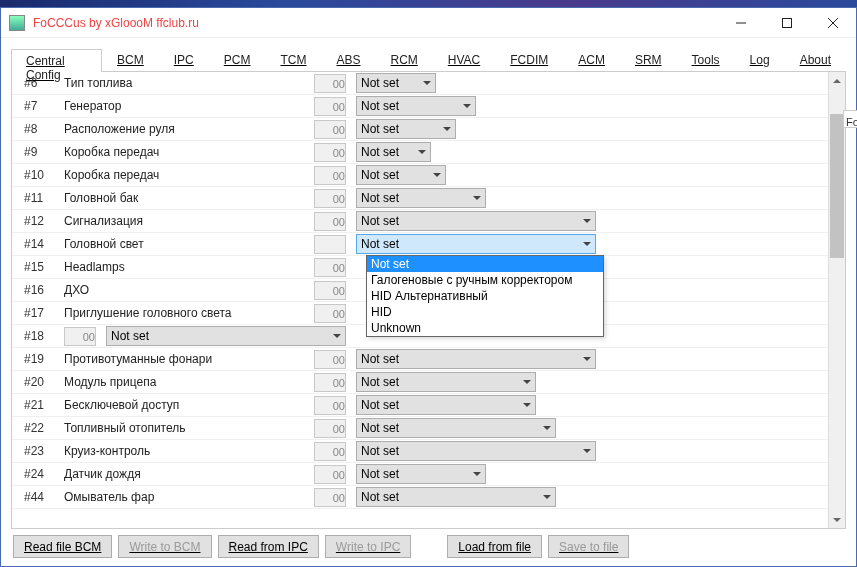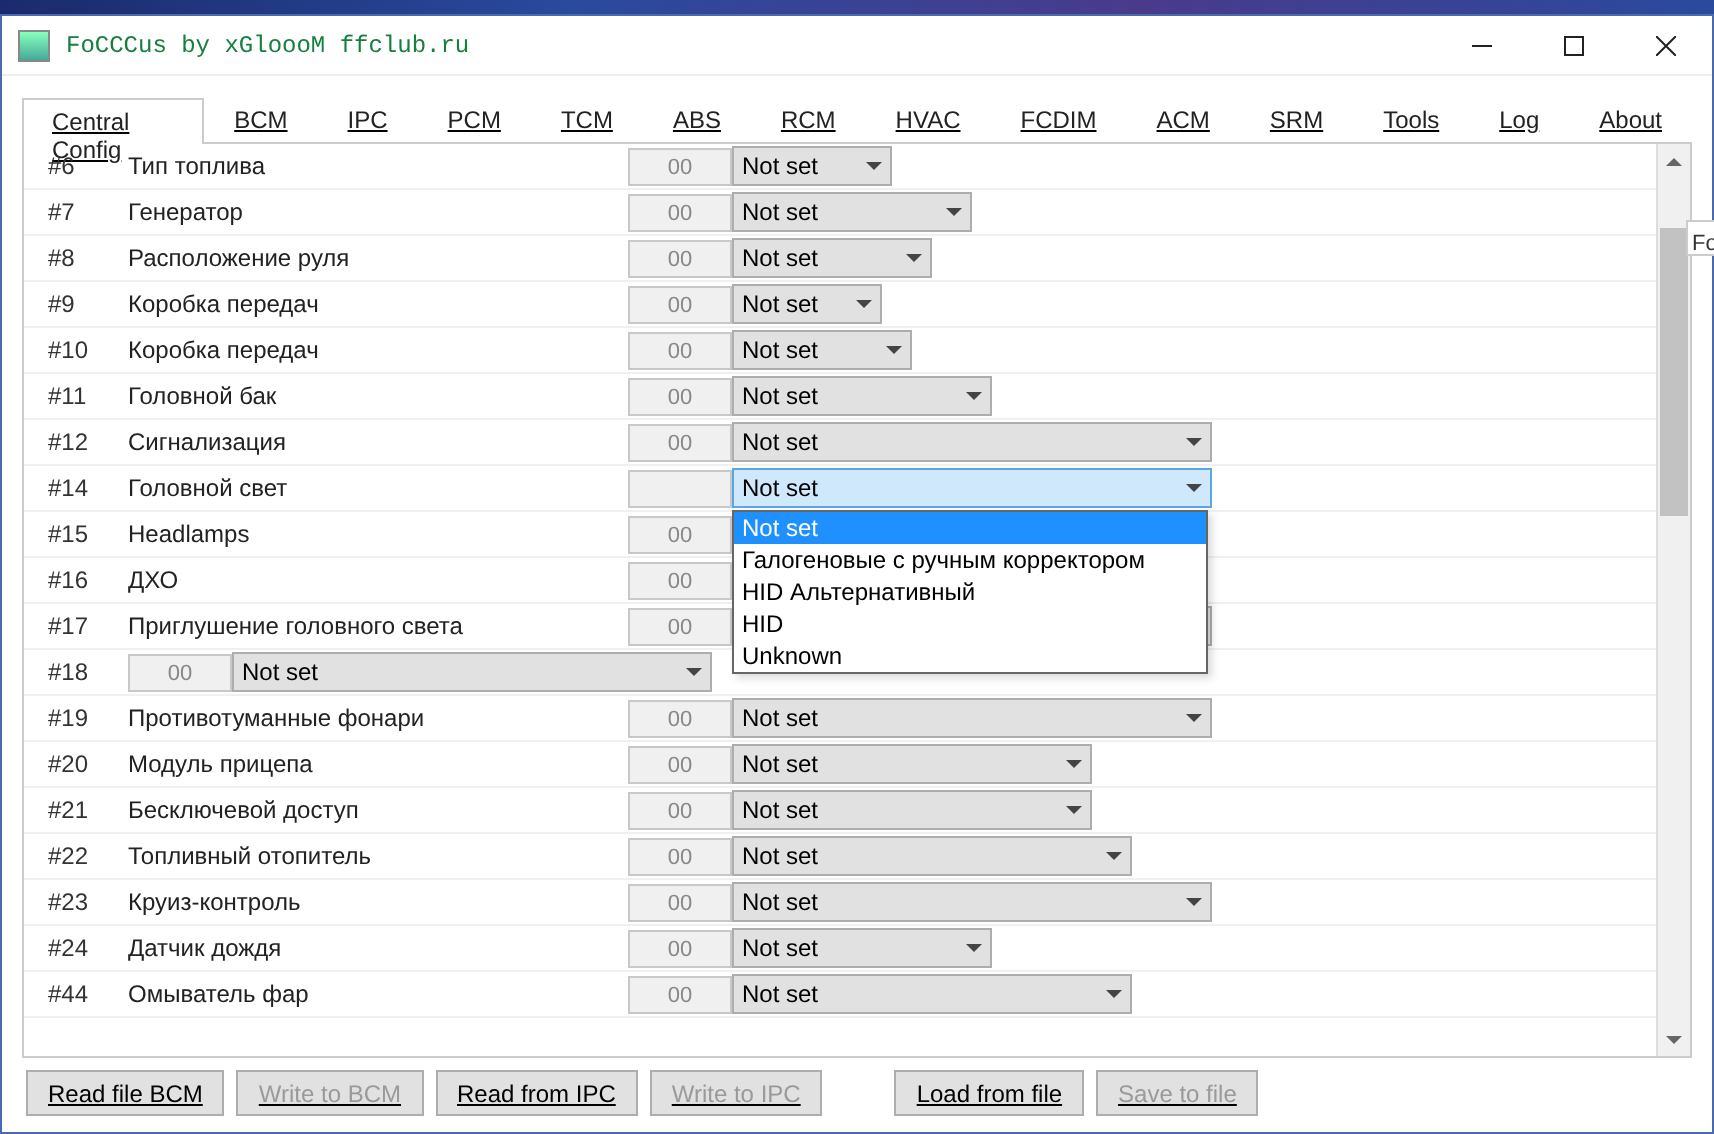--- a/index.html
+++ b/index.html
@@ -29,21 +29,21 @@
     height: 30px;
     display: flex; align-items: center;
     background: #fff;
     border-bottom: 1px solid #eee;
   }
   .titlebar .app-icon {
     width: 16px; height: 16px; margin: 0 8px;
     background: linear-gradient(#8fb, #4a9);
     border: 1px solid #888;
   }
-  .titlebar .title { flex: 0 0 auto; color: #15803d; font-family: Liberation Mono, monospace; }
+  .titlebar .title { flex: 0 0 auto; color: #ef4444; }
   .titlebar .spacer { flex: 1; }
   .win-btn {
     width: 46px; height: 30px;
     display: flex; align-items: center; justify-content: center;
     font-family: 'Segoe MDL2 Assets', sans-serif;
   }
   .win-btn svg { width: 10px; height: 10px; stroke: #222; stroke-width: 1; fill: none; }
   .content {
     flex: 1; padding: 10px 10px 6px 10px;
     display: flex; flex-direction: column;
@@ -84,24 +84,24 @@
   .row {
     height: 23px;
     display: flex; align-items: center;
     border-bottom: 1px solid #f0f0f0;
   }
   .cell-id {
     width: 52px; padding-left: 12px; color: #333;
   }
   .cell-name { flex: 0 0 250px; color: #222; }
   .cell-code {
-    width: 52px; height: 19px; line-height: 19px;
+    width: 32px; height: 19px; line-height: 19px;
     border: 1px solid #c8c8c8;
     background: #f0f0f0; color: #888;
-    text-align: center; 
+    text-align: right; margin-right: 10px;
     font-size: 11px;
   }
   .cell-combo {
     height: 20px;
     border: 1px solid #adadad;
     background: #e1e1e1;
     display: flex; align-items: center;
     position: relative;
     padding-left: 4px;
     cursor: default;

